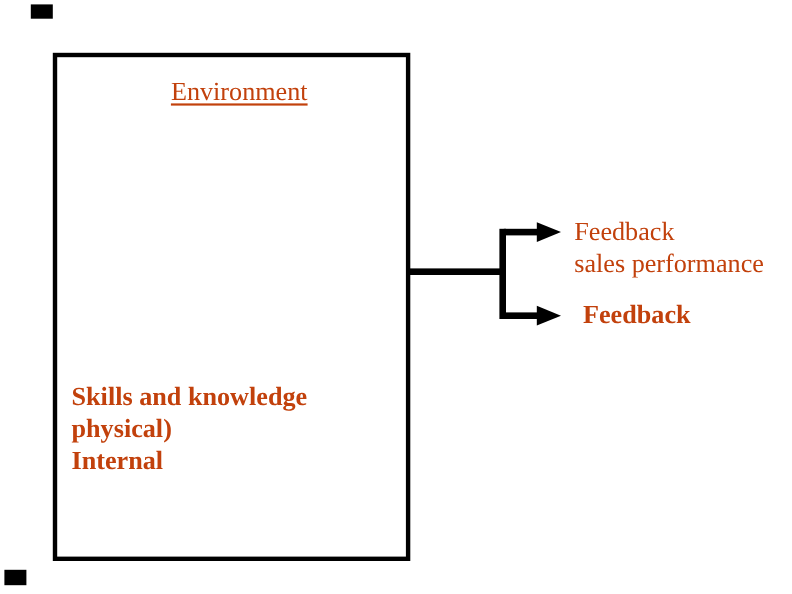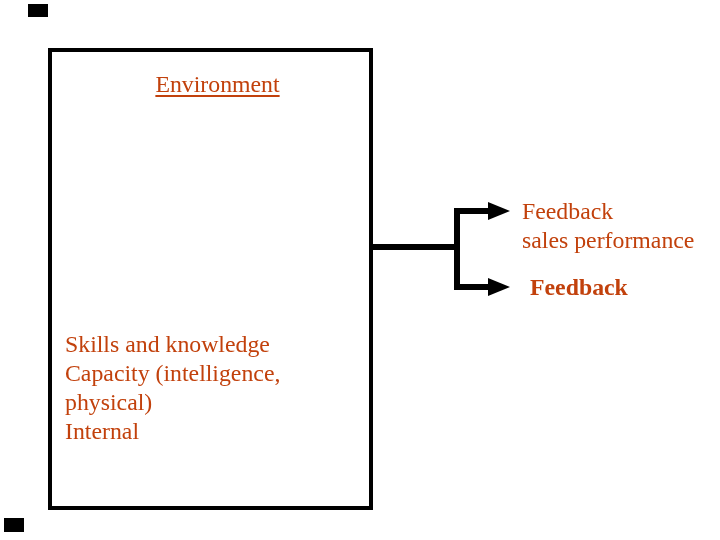--- a/index.html
+++ b/index.html
@@ -39,21 +39,21 @@
     text-underline-offset: 3px;
     white-space: nowrap;
   }
   .heading.env { top: 18px; padding-left: 14px; }
   .heading.int { top: 247px; padding-left: 4px; }
   .item-list {
     position: absolute;
     white-space: nowrap;
   }
   .item-list.env { top: 78px; left: 8px; }
-  .item-list.int { top: 278px; left: 13px; }
+  .item-list.int { top: 295px; left: 13px; font-weight: bold; }
   .item-line { height: 29px; }
   
   .stroke {
     position: absolute;
     background: #000000;
   }
   .main-line   { left: 370px; top: 244px; width: 90px; height: 6px; }
   .bracket     { left: 454px; top: 208px; width: 6px;  height: 82px; }
   .arrow1-shaft{ left: 458px; top: 208px; width: 32px; height: 6px; }
   .arrow2-shaft{ left: 458px; top: 284px; width: 32px; height: 6px; }
@@ -91,21 +91,20 @@
   <div class="corner-mark bl"></div>
 
   <div class="factors-box">
 
     <div class="heading env">Environment</div>
 
 
 
     <div class="item-list int">
       <div class="item-line">Skills and knowledge</div>
-      <div class="item-line">Capacity (intelligence,</div>
       <div class="item-line">physical)</div>
       <div class="item-line">Internal</div>
     </div>
 
   </div>
 
   <div class="stroke main-line"></div>
   <div class="stroke bracket"></div>
 
   <div class="stroke arrow1-shaft"></div>

